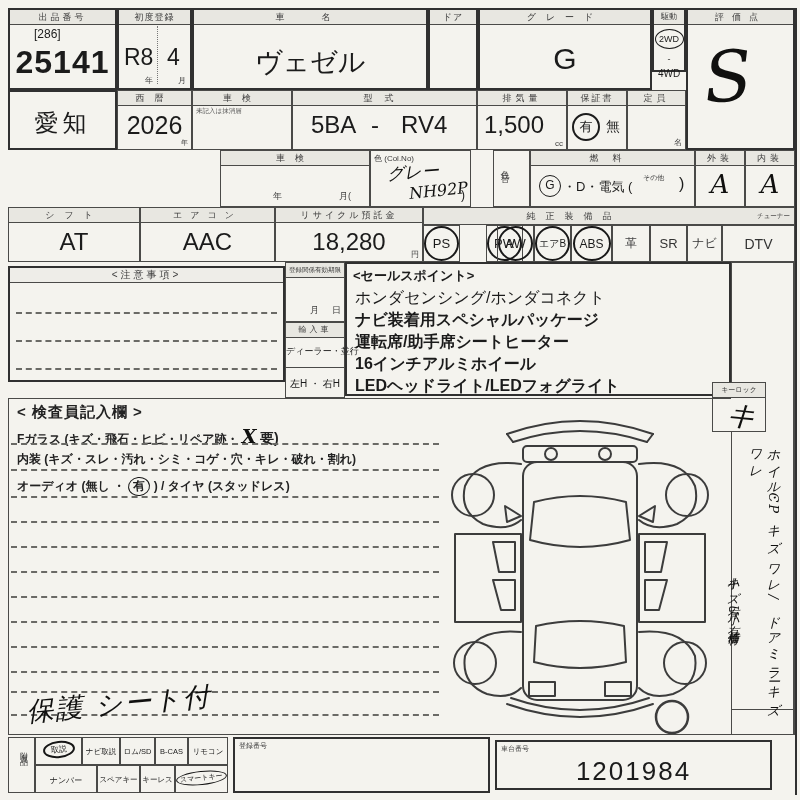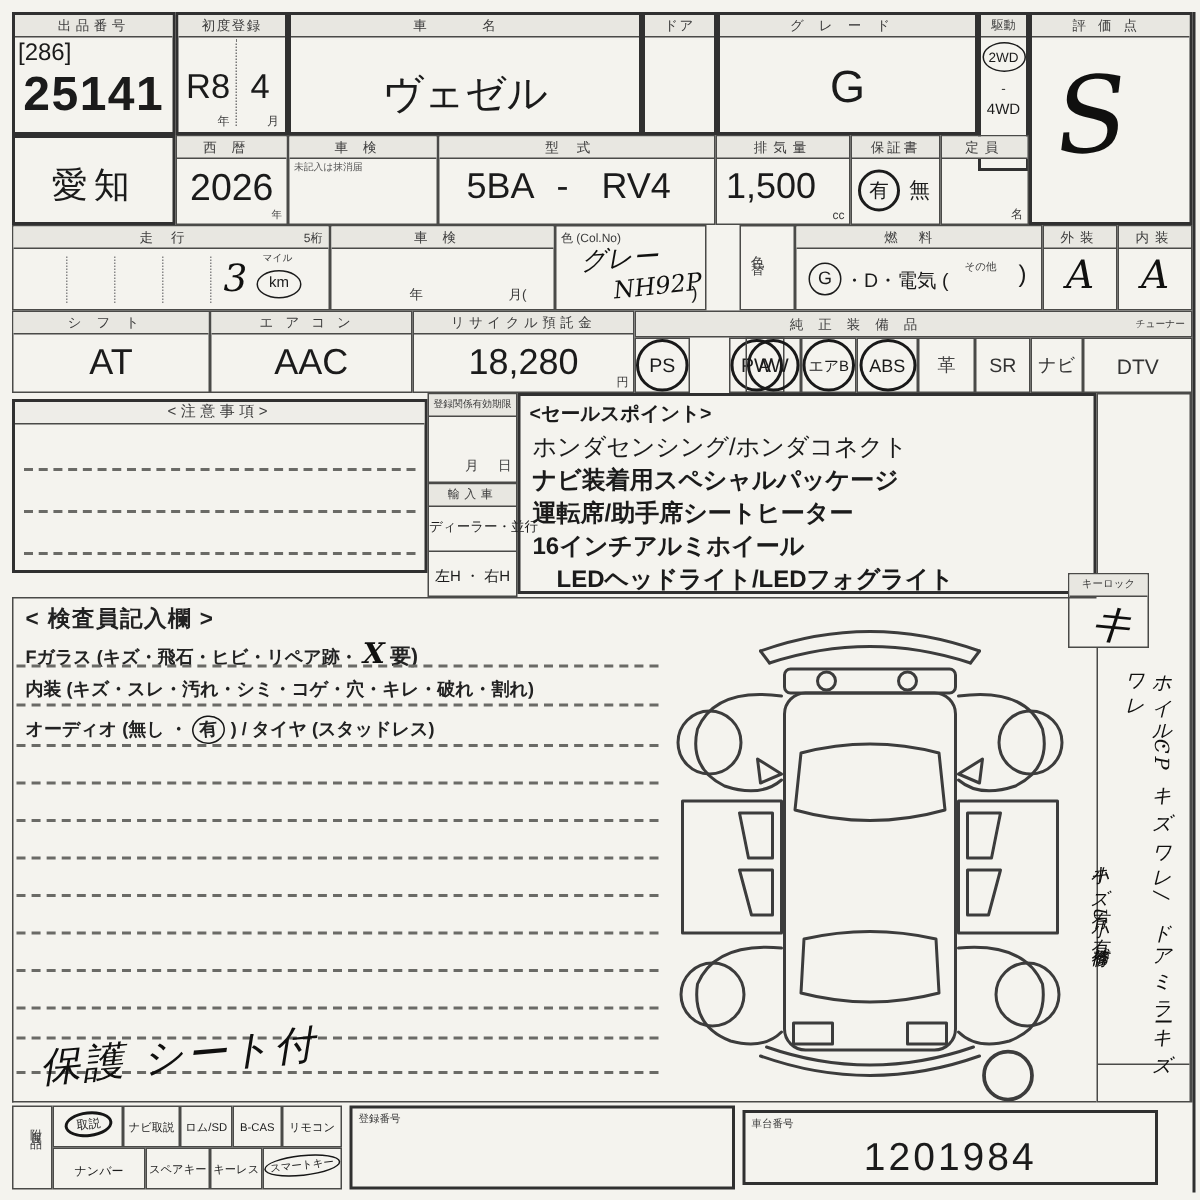--- a/index.html
+++ b/index.html
@@ -25,21 +25,21 @@
   .insline{position:absolute;font-size:12px;font-weight:bold;color:#222;white-space:nowrap;}
   svg{display:block;}
 </style>
 </head>
 <body>
 
 <div id="sheet">
 
   <div class="cell b2" style="left:8px;top:8px;width:109px;height:82px">
     <div class="hband">出品番号</div>
-    <div class="val" style="left:2px;top:17px;font-size:16px">[286]</div>
+    <div class="val" style="left:24px;top:17px;font-size:12px">[286]</div>
     <div class="val c" style="top:34px;font-size:32px;font-weight:bold;letter-spacing:1px">25141</div>
   </div>
 
   <div class="cell b2" style="left:117px;top:8px;width:75px;height:82px">
     <div class="hband" style="letter-spacing:1px">初度登録</div>
     <div style="position:absolute;left:38px;top:16px;bottom:4px;border-left:1px dotted #777"></div>
     <div class="val" style="left:5px;top:34px;font-size:23px">R8</div>
     <div class="val" style="left:48px;top:34px;font-size:23px">4</div>
     <div class="lab" style="left:26px;bottom:2px">年</div>
     <div class="lab" style="right:4px;bottom:2px">月</div>
@@ -52,21 +52,21 @@
   <div class="cell b2" style="left:192px;top:8px;width:236px;height:82px">
     <div class="hband" style="letter-spacing:14px">車　名</div>
     <div class="val c" style="top:34px;font-size:27px">ヴェゼル</div>
   </div>
 
   <div class="cell b2" style="left:478px;top:8px;width:174px;height:82px">
     <div class="hband" style="letter-spacing:10px">グレード</div>
     <div class="val c" style="top:32px;font-size:30px">G</div>
   </div>
 
-  <div class="cell b2" style="left:652px;top:8px;width:34px;height:106px">
+  <div class="cell b2" style="left:652px;top:8px;width:34px;height:64px">
     <div class="hband" style="letter-spacing:0;font-size:8px">駆動</div>
     <div class="val c" style="top:18px">
       <span class="ell" style="width:27px;height:18px;font-size:9px;line-height:18px;border-width:1.5px">2WD</span>
     </div>
     <div class="val c" style="top:44px;font-size:9px;color:#333">-</div>
     <div class="val c" style="top:58px;font-size:10px">4WD</div>
   </div>
 
   <div class="cell b2" style="left:686px;top:8px;width:109px;height:142px">
     <div class="hband" style="letter-spacing:8px">評価点</div>
@@ -107,33 +107,20 @@
   </div>
 
   <div class="cell" style="left:567px;top:90px;width:60px;height:60px">
     <div class="hband" style="letter-spacing:2px">保証書</div>
     <div class="val" style="left:4px;top:22px">
       <span class="ell" style="width:24px;height:24px;line-height:24px;font-size:13px">有</span>
     </div>
     <div class="val" style="right:6px;top:27px;font-size:14px">無</div>
   </div>
 
-  <div class="cell" style="left:8px;top:150px;width:212px;height:57px">
-    <div class="hband" style="letter-spacing:12px">走行</div>
-    <div class="lab" style="right:4px;top:2px;font-size:8px;letter-spacing:0">5桁</div>
-    <div style="position:absolute;left:35px;top:20px;bottom:4px;border-left:1px dotted #888"></div>
-    <div style="position:absolute;left:67px;top:20px;bottom:4px;border-left:1px dotted #888"></div>
-    <div style="position:absolute;left:99px;top:20px;bottom:4px;border-left:1px dotted #888"></div>
-    <div style="position:absolute;left:131px;top:20px;bottom:4px;border-left:1px dotted #888"></div>
-    <div class="val hand" style="left:140px;top:20px;font-size:25px">3</div>
-    <div class="lab" style="left:166px;top:17px;font-size:6.5px">マイル</div>
-    <div class="val" style="left:162px;top:27px">
-      <span class="ell" style="width:28px;height:17px;line-height:16px;font-size:10px;border-width:1.5px">km</span>
-    </div>
-  </div>
 
   <div class="cell" style="left:220px;top:150px;width:150px;height:57px">
     <div class="hband" style="letter-spacing:10px">車検</div>
     <div class="lab" style="left:52px;bottom:3px;font-size:9px">年</div>
     <div class="lab" style="left:118px;bottom:3px;font-size:9px">月(</div>
   </div>
 
   <div class="cell" style="left:370px;top:150px;width:101px;height:57px">
     <div class="lab" style="left:3px;top:2px;font-size:8px">色 (Col.No)</div>
     <div class="val hand" style="left:16px;top:10px;font-size:17px;transform:rotate(-4deg)">グレー</div>
@@ -242,21 +229,21 @@
     <div style="position:absolute;left:0;right:0;top:44px;border-top:1.5px solid #4a4a48"></div>
     <div class="val c" style="top:54px;font-size:10px">左H ・ 右H</div>
   </div>
 
   <div class="cell b2" style="left:345px;top:262px;width:386px;height:134px">
     <div class="val" style="left:6px;top:3px;font-size:13px;font-weight:bold">&lt;セールスポイント&gt;</div>
     <div class="val" style="left:8px;top:24px;font-size:16px;font-weight:400">ホンダセンシング/ホンダコネクト</div>
     <div class="val" style="left:8px;top:46px;font-size:16px;font-weight:600">ナビ装着用スペシャルパッケージ</div>
     <div class="val" style="left:8px;top:68px;font-size:16px;font-weight:600">運転席/助手席シートヒーター</div>
     <div class="val" style="left:8px;top:90px;font-size:16px;font-weight:600">16インチアルミホイール</div>
-    <div class="val" style="left:24px;top:112px;font-size:16px;font-weight:600">LEDヘッドライト/LEDフォグライト</div>
+    <div class="val" style="left:8px;top:112px;font-size:16px;font-weight:600">LEDヘッドライト/LEDフォグライト</div>
   </div>
 
   <div class="cell" style="left:731px;top:262px;width:64px;height:473px;border-right-width:2px">
     <div style="position:absolute;left:0;right:0;top:446px;border-top:1px solid #4a4a48"></div>
   </div>
 
   <div class="cell" style="left:712px;top:382px;width:54px;height:50px;background:#f4f3ee">
     <div class="hband" style="font-size:7px;letter-spacing:0">キーロック</div>
     <div class="val hand" style="left:14px;top:14px;font-size:28px;transform:rotate(12deg)">キ</div>
   </div>

